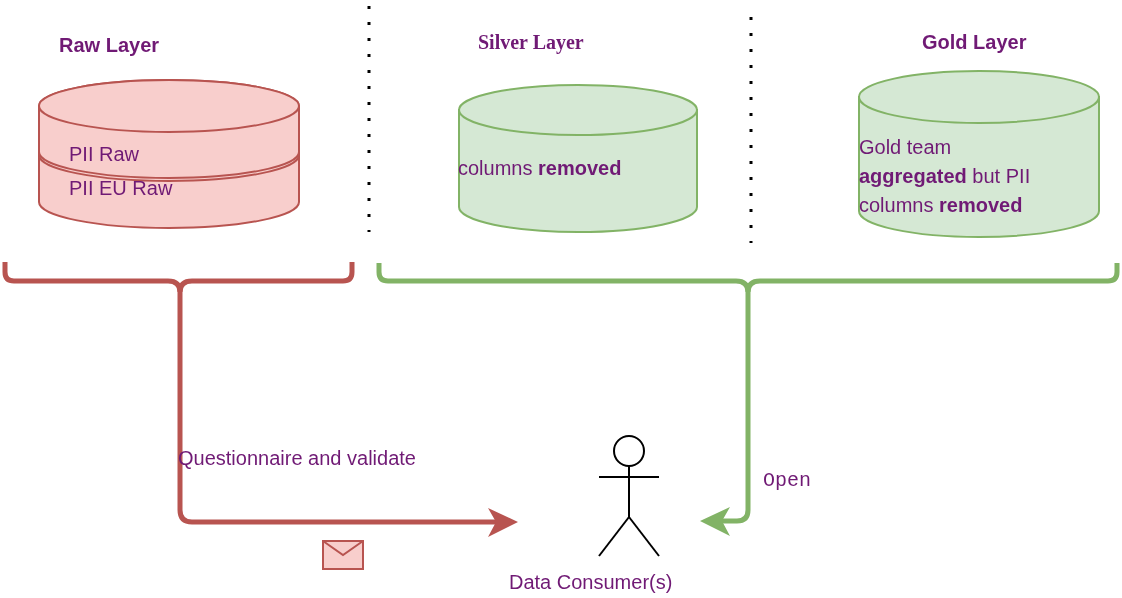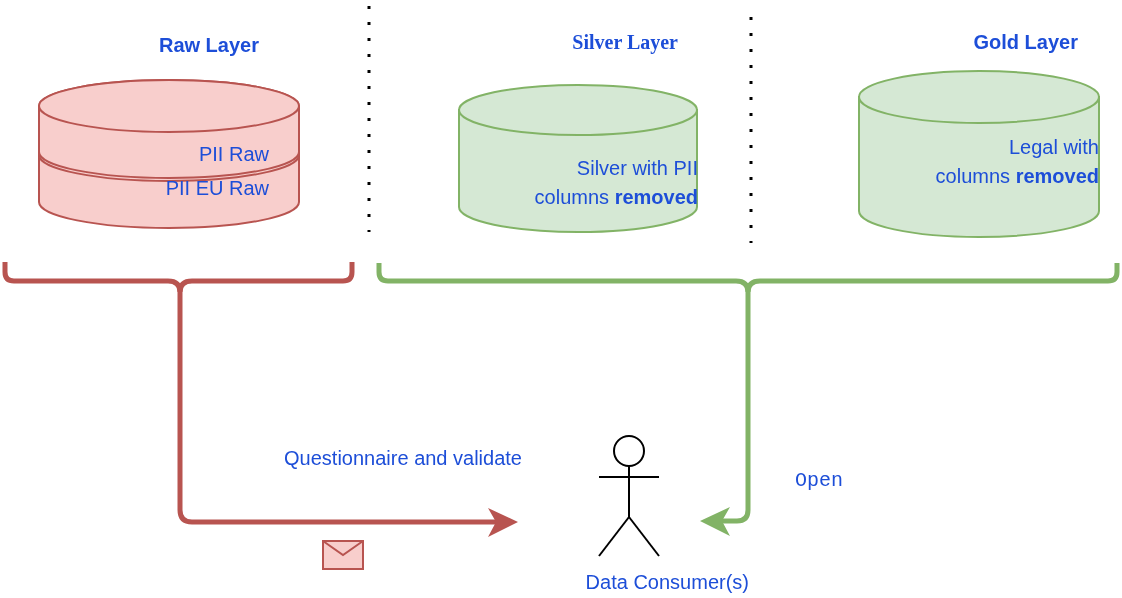--- a/index.html
+++ b/index.html
@@ -1,19 +1,19 @@
 <!DOCTYPE html>
 <html><head>
 <meta charset="utf-8">
 <style>
   html, body { margin: 0; padding: 0; background: #ffffff; }
   body { width: 1122px; height: 598px; position: relative; overflow: hidden;
          font-family: "Liberation Sans", sans-serif; }
   svg { position: absolute; left: 0; top: 0; }
-  .lbl { position: absolute; color: #1d4ed8; text-align: right; font-size: 20px; line-height: 29px;
+  .lbl { position: absolute; color: #701a75; text-align: left; font-size: 20px; line-height: 29px;
          font-family: "Liberation Sans", sans-serif; }
   .title { font-weight: bold; font-size: 20px; }
   b { font-weight: bold; }
 </style>
 </head>
 <body>
 
 <svg width="1122" height="598" viewBox="0 0 1122 598">
 
   <line x1="369" y1="6" x2="369" y2="232" stroke="#000" stroke-width="3" stroke-dasharray="3 13"></line>
@@ -55,33 +55,33 @@
     <circle cx="629" cy="451" r="15" fill="#fff"></circle>
     <line x1="629" y1="466" x2="629" y2="517"></line>
     <line x1="599" y1="477" x2="659" y2="477"></line>
     <line x1="629" y1="517" x2="599" y2="556"></line>
     <line x1="629" y1="517" x2="659" y2="556"></line>
   </g>
 </svg>
 
 <div class="lbl title" style="left:59px; top:31px; width:200px;">Raw Layer</div>
 <div class="lbl title" style="left:478px; top:28px; width:200px;font-family:Liberation Serif, serif;">Silver Layer</div>
-<div class="lbl title" style="left:878px; top:28px; width:200px;">Gold Layer</div>
+<div class="lbl title" style="left:922px; top:28px; width:200px;">Gold Layer</div>
 
 <div class="lbl" style="left:69px; top:140px; width:200px;">PII Raw</div>
 <div class="lbl" style="left:69px; top:174px; width:200px;">PII EU Raw</div>
 
 <div class="lbl" style="left:458px; top:154px; width:240px;">
-  <div>Silver with PII</div>
   <div><span>columns </span><b>removed</b></div>
 </div>
 
 <div class="lbl" style="left:859px; top:133px; width:240px;">
-  <div>Legal with</div>
+  <div>Gold team</div>
+  <div><b>aggregated</b><span> but PII</span></div>
   <div><span>columns </span><b>removed</b></div>
 </div>
 
-<div class="lbl" style="left:178px; top:444px; width:320px;margin-left:24px;">
+<div class="lbl" style="left:178px; top:444px; width:320px;">
   <div>Questionnaire and validate</div>
 </div>
 <div class="lbl" style="left:763px; top:466px; width:80px;font-family:Liberation Mono, monospace;">Open</div>
 
 <div class="lbl" style="left:509px; top:568px; width:240px;">Data Consumer(s)</div>
 
 </body></html>

